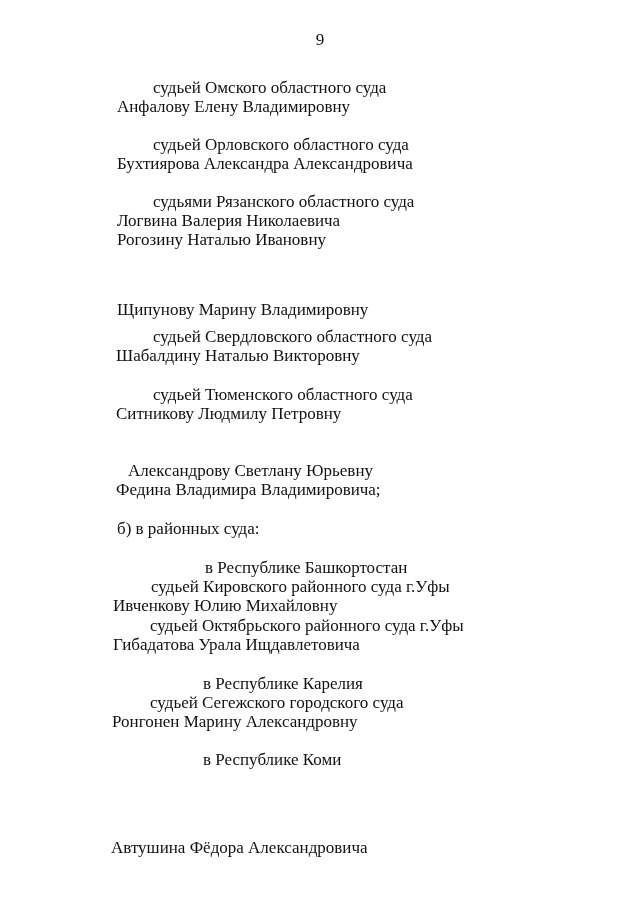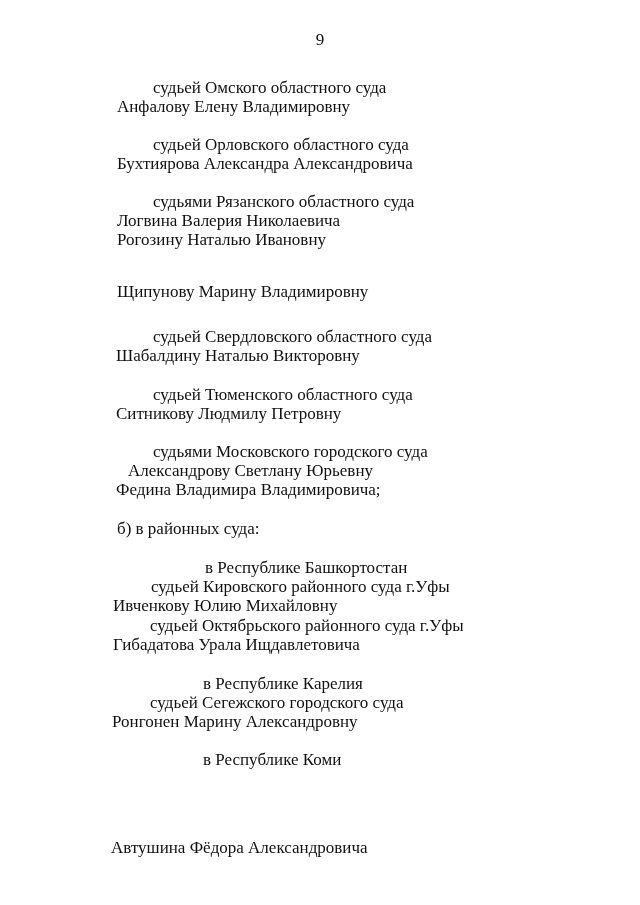--- a/index.html
+++ b/index.html
@@ -24,29 +24,28 @@
   <div class="ln" style="left:153px; top:78px;">судьей Омского областного суда</div>
   <div class="ln" style="left:117px; top:97px;">Анфалову Елену Владимировну</div>
 
   <div class="ln" style="left:153px; top:135px;">судьей Орловского областного суда</div>
   <div class="ln" style="left:117px; top:154px;">Бухтиярова Александра Александровича</div>
 
   <div class="ln" style="left:153px; top:192px;">судьями Рязанского областного суда</div>
   <div class="ln" style="left:117px; top:211px;">Логвина Валерия Николаевича</div>
   <div class="ln" style="left:117px; top:230px;">Рогозину Наталью Ивановну</div>
 
-  <div class="ln" style="left:117px; top:282px;">Щипунову Марину Владимировну</div>
+  <div class="ln" style="left:117px; top:300px;">Щипунову Марину Владимировну</div>
 
   <div class="ln" style="left:153px; top:327px;">судьей Свердловского областного суда</div>
   <div class="ln" style="left:116px; top:346px;">Шабалдину Наталью Викторовну</div>
 
   <div class="ln" style="left:153px; top:385px;">судьей Тюменского областного суда</div>
   <div class="ln" style="left:116px; top:404px;">Ситникову Людмилу Петровну</div>
 
-  <div class="ln" style="left:153px; top:442px;">судьями Московского городского суда</div>
   <div class="ln" style="left:116px; top:461px;margin-left:12px;">Александрову Светлану Юрьевну</div>
   <div class="ln" style="left:116px; top:480px;">Федина Владимира Владимировича;</div>
 
   <div class="ln" style="left:117px; top:519px;">б)  в районных суда:</div>
 
   <div class="ln" style="left:205px; top:558px;">в Республике Башкортостан</div>
   <div class="ln" style="left:151px; top:577px;">судьей Кировского районного суда г.Уфы</div>
   <div class="ln" style="left:113px; top:596px;">Ивченкову Юлию Михайловну</div>
   <div class="ln" style="left:150px; top:616px;">судьей Октябрьского районного суда г.Уфы</div>
   <div class="ln" style="left:113px; top:635px;">Гибадатова Урала Ищдавлетовича</div>

